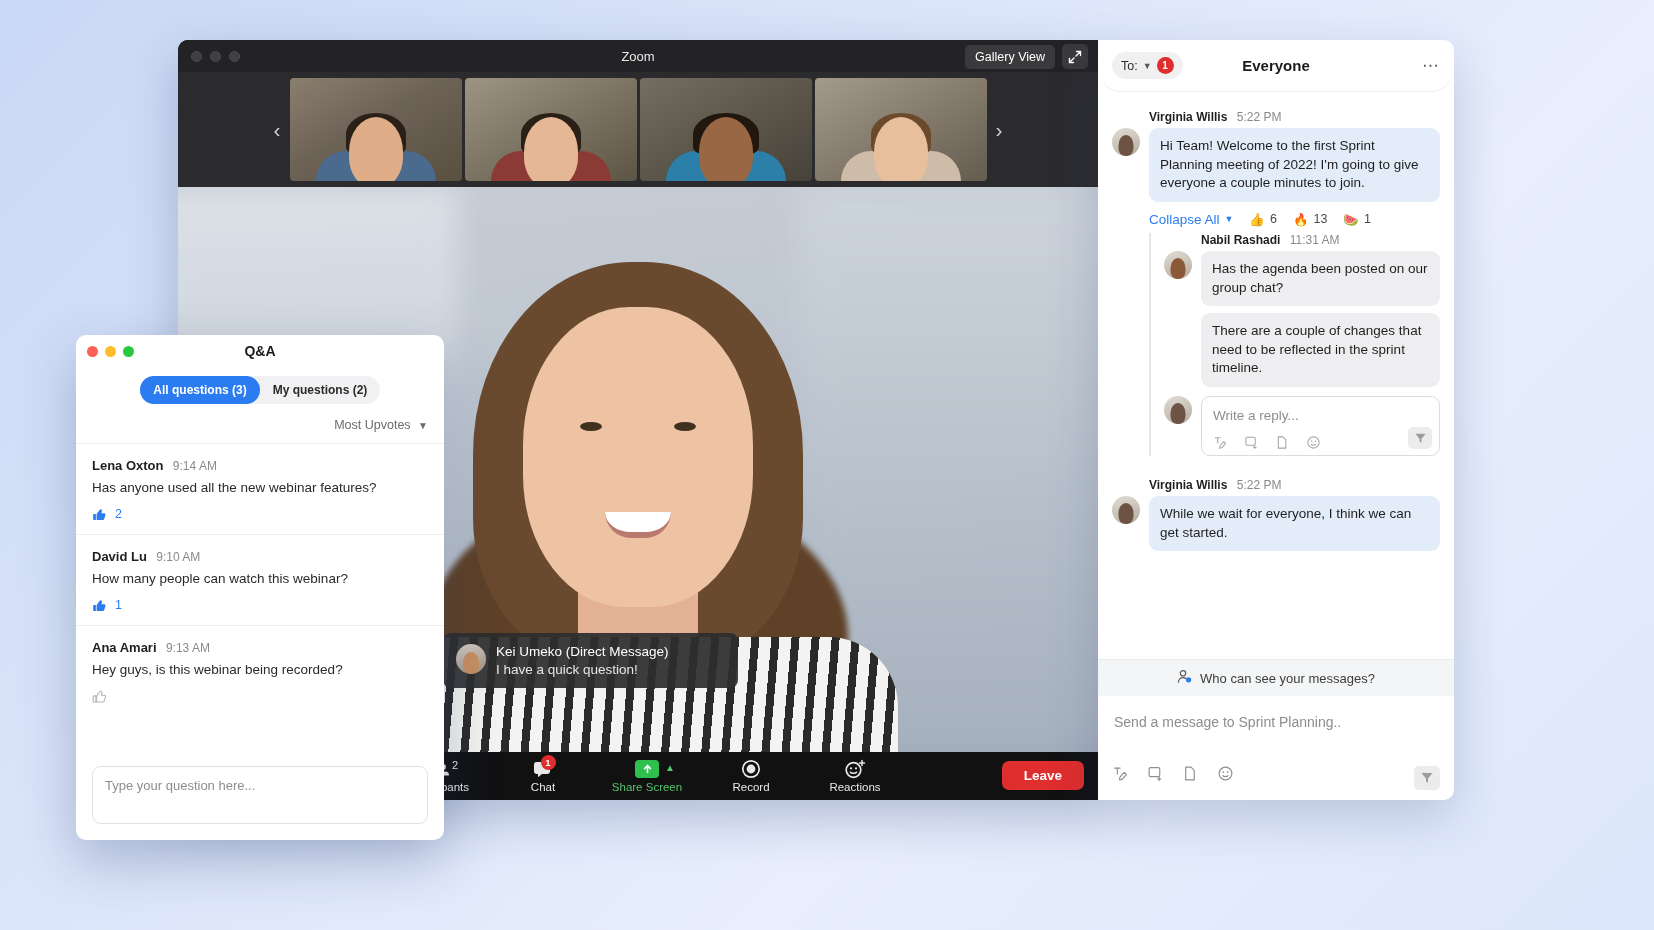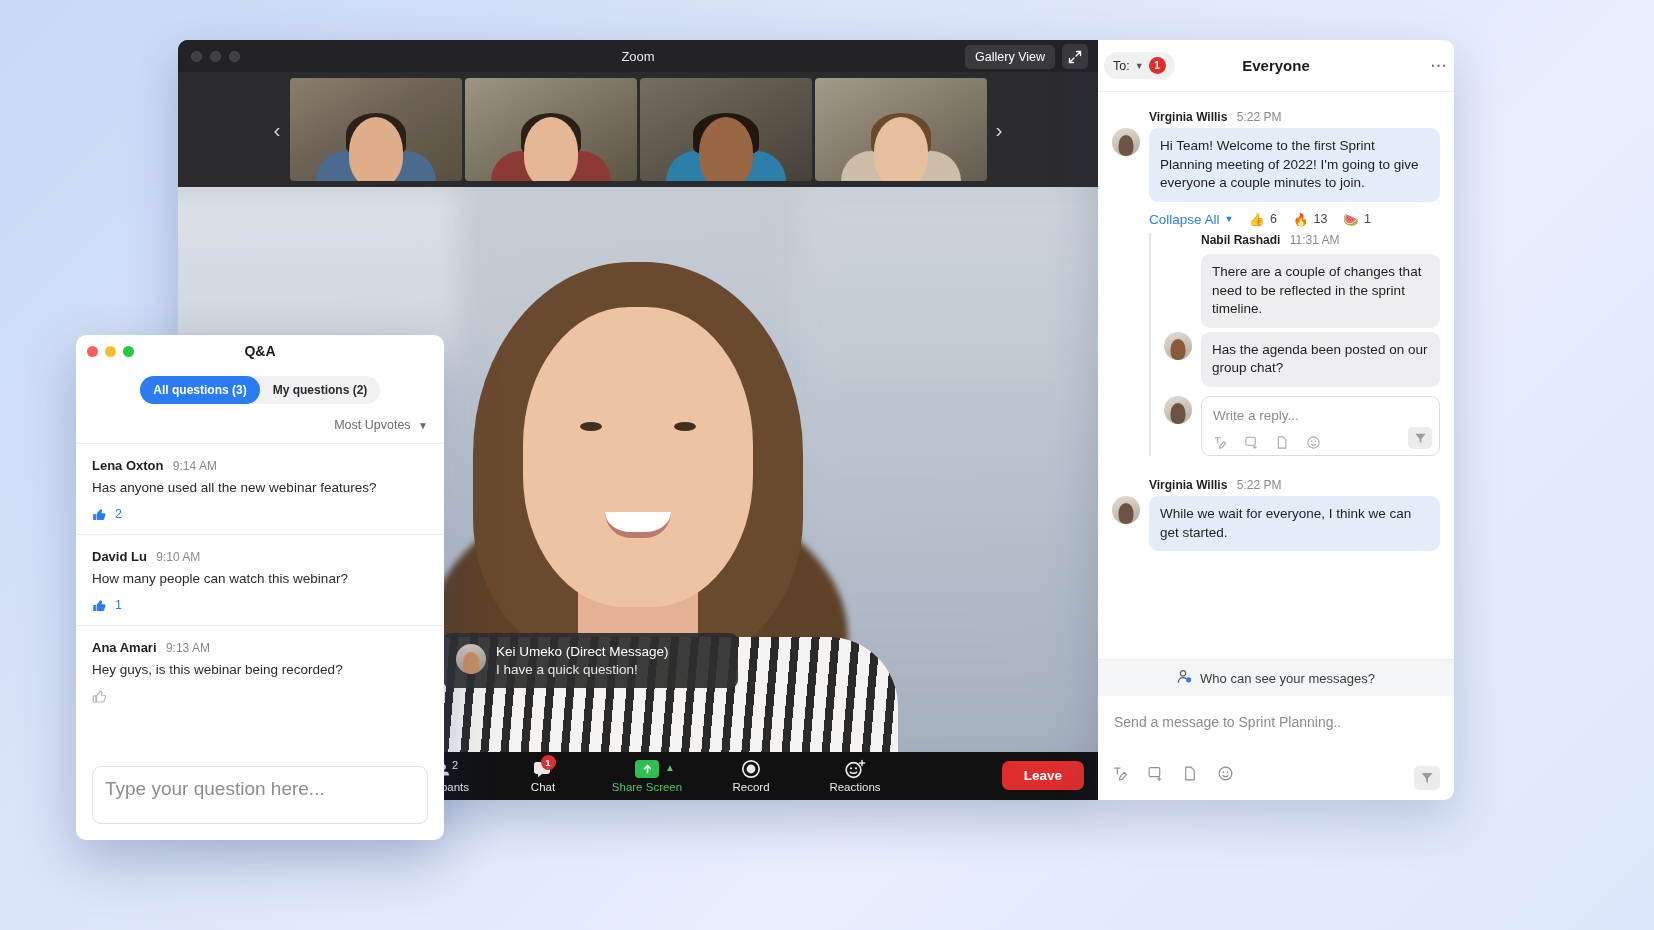--- a/index.html
+++ b/index.html
@@ -196,22 +196,22 @@
   
   #chat-panel {
     position:absolute; left:1098px; top:40px;
     width: 356px; height: 760px;
     background:#fff; border-radius: 0 10px 10px 0;
     box-shadow: 0 18px 50px rgba(40,60,110,.22);
     display:flex; flex-direction:column; overflow:hidden;
   }
   .chat-head {
     height: 52px; display:flex; align-items:center;
-    padding: 0 6px; border-bottom:1px solid #ececec;
-    position:relative; flex:none;
+    padding: 0 14px; border-bottom:1px solid #ececec;
+    position:relative; flex:none;border-radius:23px;
   }
   .to-pill {
     background:#f0f0f0; border-radius:14px; padding:5px 9px;
     display:flex; align-items:center; gap:5px; font-size:12.5px; color:#2b2b2b;
   }
   .caret-dn { font-size:9px; color:#5a5a5a; }
   .pill-badge {
     background:#e02d2d; color:#fff; font-size:10px; font-weight:bold;
     width:17px;height:17px;border-radius:50%;
     display:flex;align-items:center;justify-content:center;
@@ -322,21 +322,21 @@
   .qa-list { flex:1; overflow:hidden; }
   .qa-item { border-top:1px solid #ededed; padding: 14px 16px 12px 16px; }
   .qa-meta { font-size:12px; margin-bottom:7px; }
   .qa-name { font-weight:bold; color:#1f1f1f; font-size:13px; }
   .qa-time { color:#8a8a8a; margin-left:6px; }
   .qa-text { font-size:13.5px; color:#2a2a2a; margin-bottom:11px; }
   .qa-vote { display:flex; align-items:center; gap:7px; font-size:12.5px; }
   .qa-vote .num { color:#2a7cf0; }
   .qa-input {
     margin: 6px 16px 16px 16px; border:1px solid #e0e0e0; border-radius:9px;
-    height: 58px; padding: 11px 12px; color:#8d8d8d; font-size:19px; flex:none;
+    height: 58px; padding: 11px 12px; color:#8d8d8d; font-size:13px; flex:none;
   }
 </style>
 </head>
 <body>
 
 <div id="zoom-window">
 
   <div class="titlebar">
     <div class="traffic">
       <div class="tl-dot"></div>
@@ -513,30 +513,30 @@
         <span>🍉</span>
         <span>1</span>
       </div>
     </div>
 
     <div class="thread">
       <div class="msg-meta nested" style="margin-left:37px">
         <span class="msg-author">Nabil Rashadi</span>
         <span class="msg-time">11:31 AM</span>
       </div>
+      <div class="msg-row">
+        <div class="avatar av-n"></div>
+        <div class="msg-col">
+          <div class="bubble bub-gray">Has the agenda been posted on our group chat?</div>
+        </div>
+      </div>
       <div class="msg-row" style="margin-top:7px">
         <div style="width:28px;flex:none"></div>
         <div class="msg-col">
           <div class="bubble bub-gray">There are a couple of changes that need to be reflected in the sprint timeline.</div>
-        </div>
-      </div>
-      <div class="msg-row">
-        <div class="avatar av-n"></div>
-        <div class="msg-col">
-          <div class="bubble bub-gray">Has the agenda been posted on our group chat?</div>
         </div>
       </div>
 
       <div class="reply-box">
         <div class="avatar av-v"></div>
         <div class="reply-field">
           <div class="reply-ph">Write a reply...</div>
           <div class="icon-row">
             <span class="mini-ico">
               <svg width="15" height="15" viewBox="0 0 16 16">

